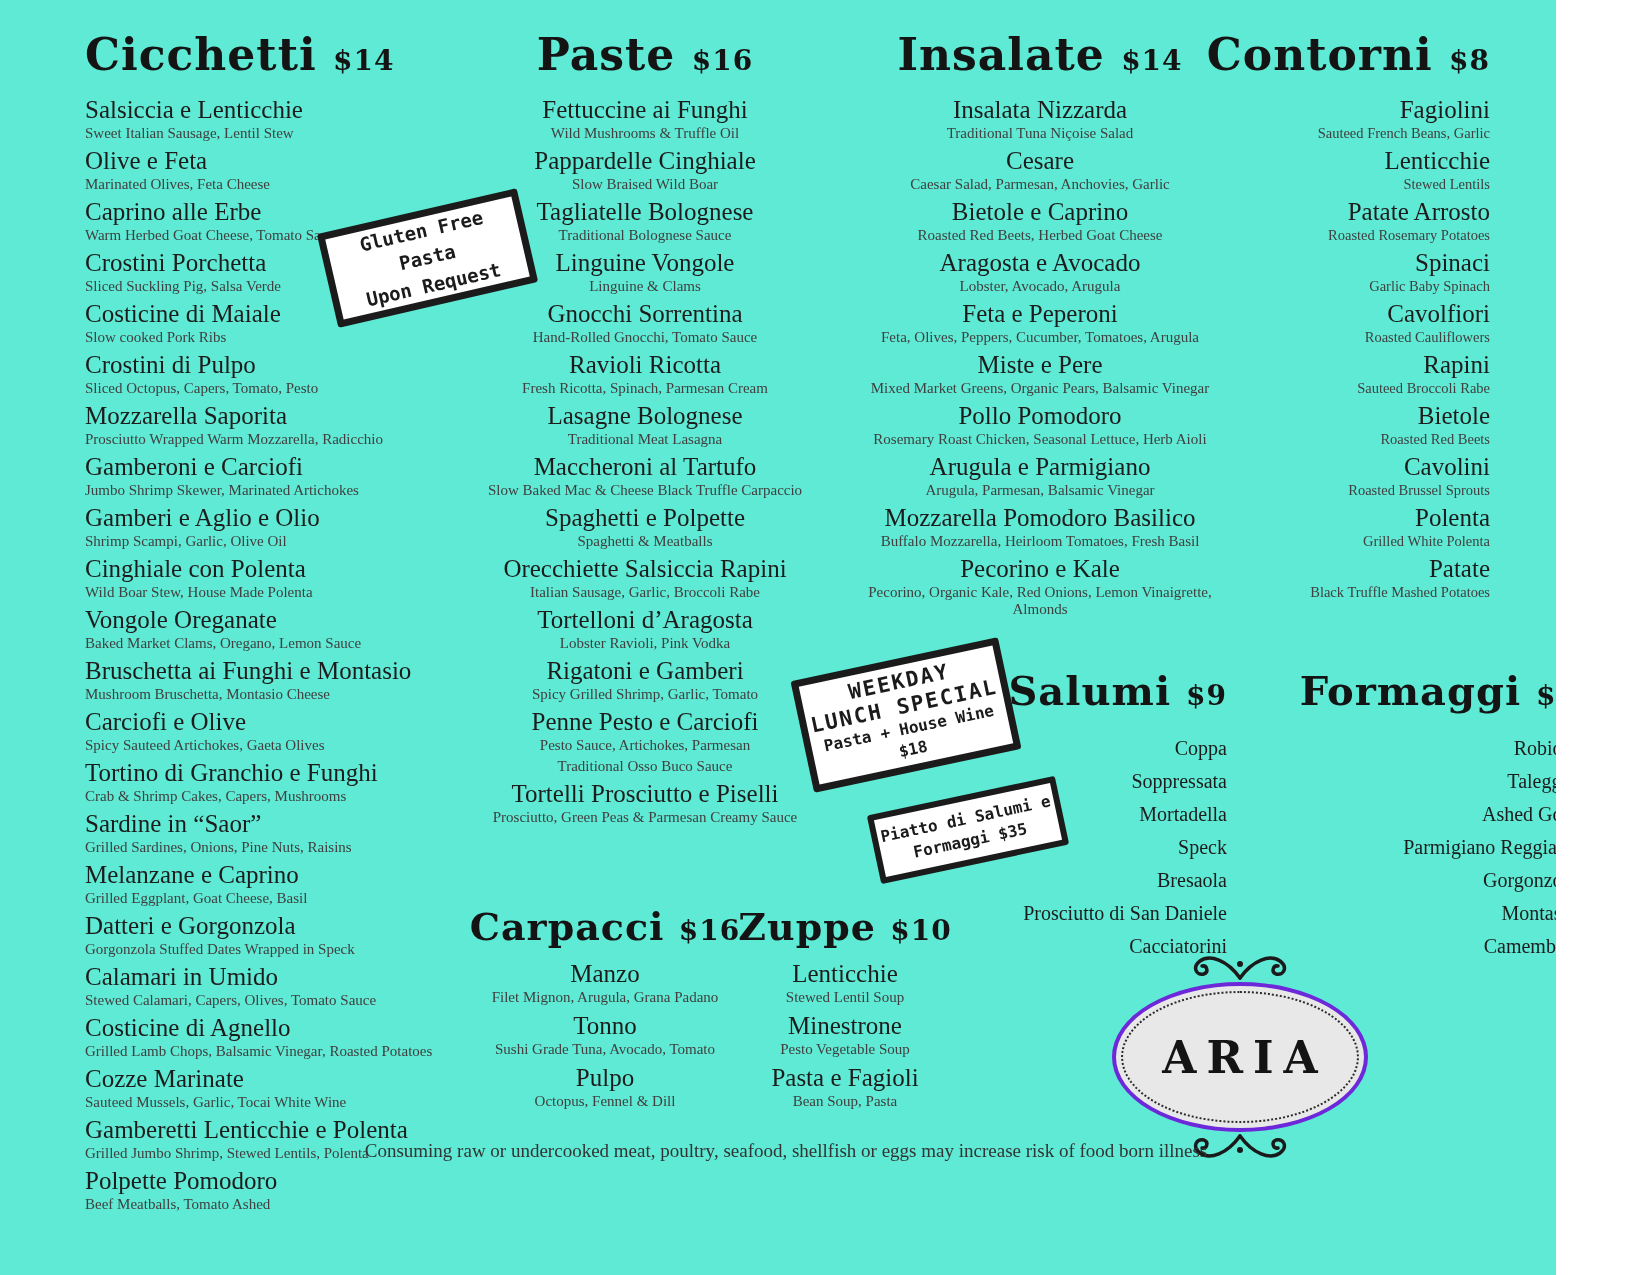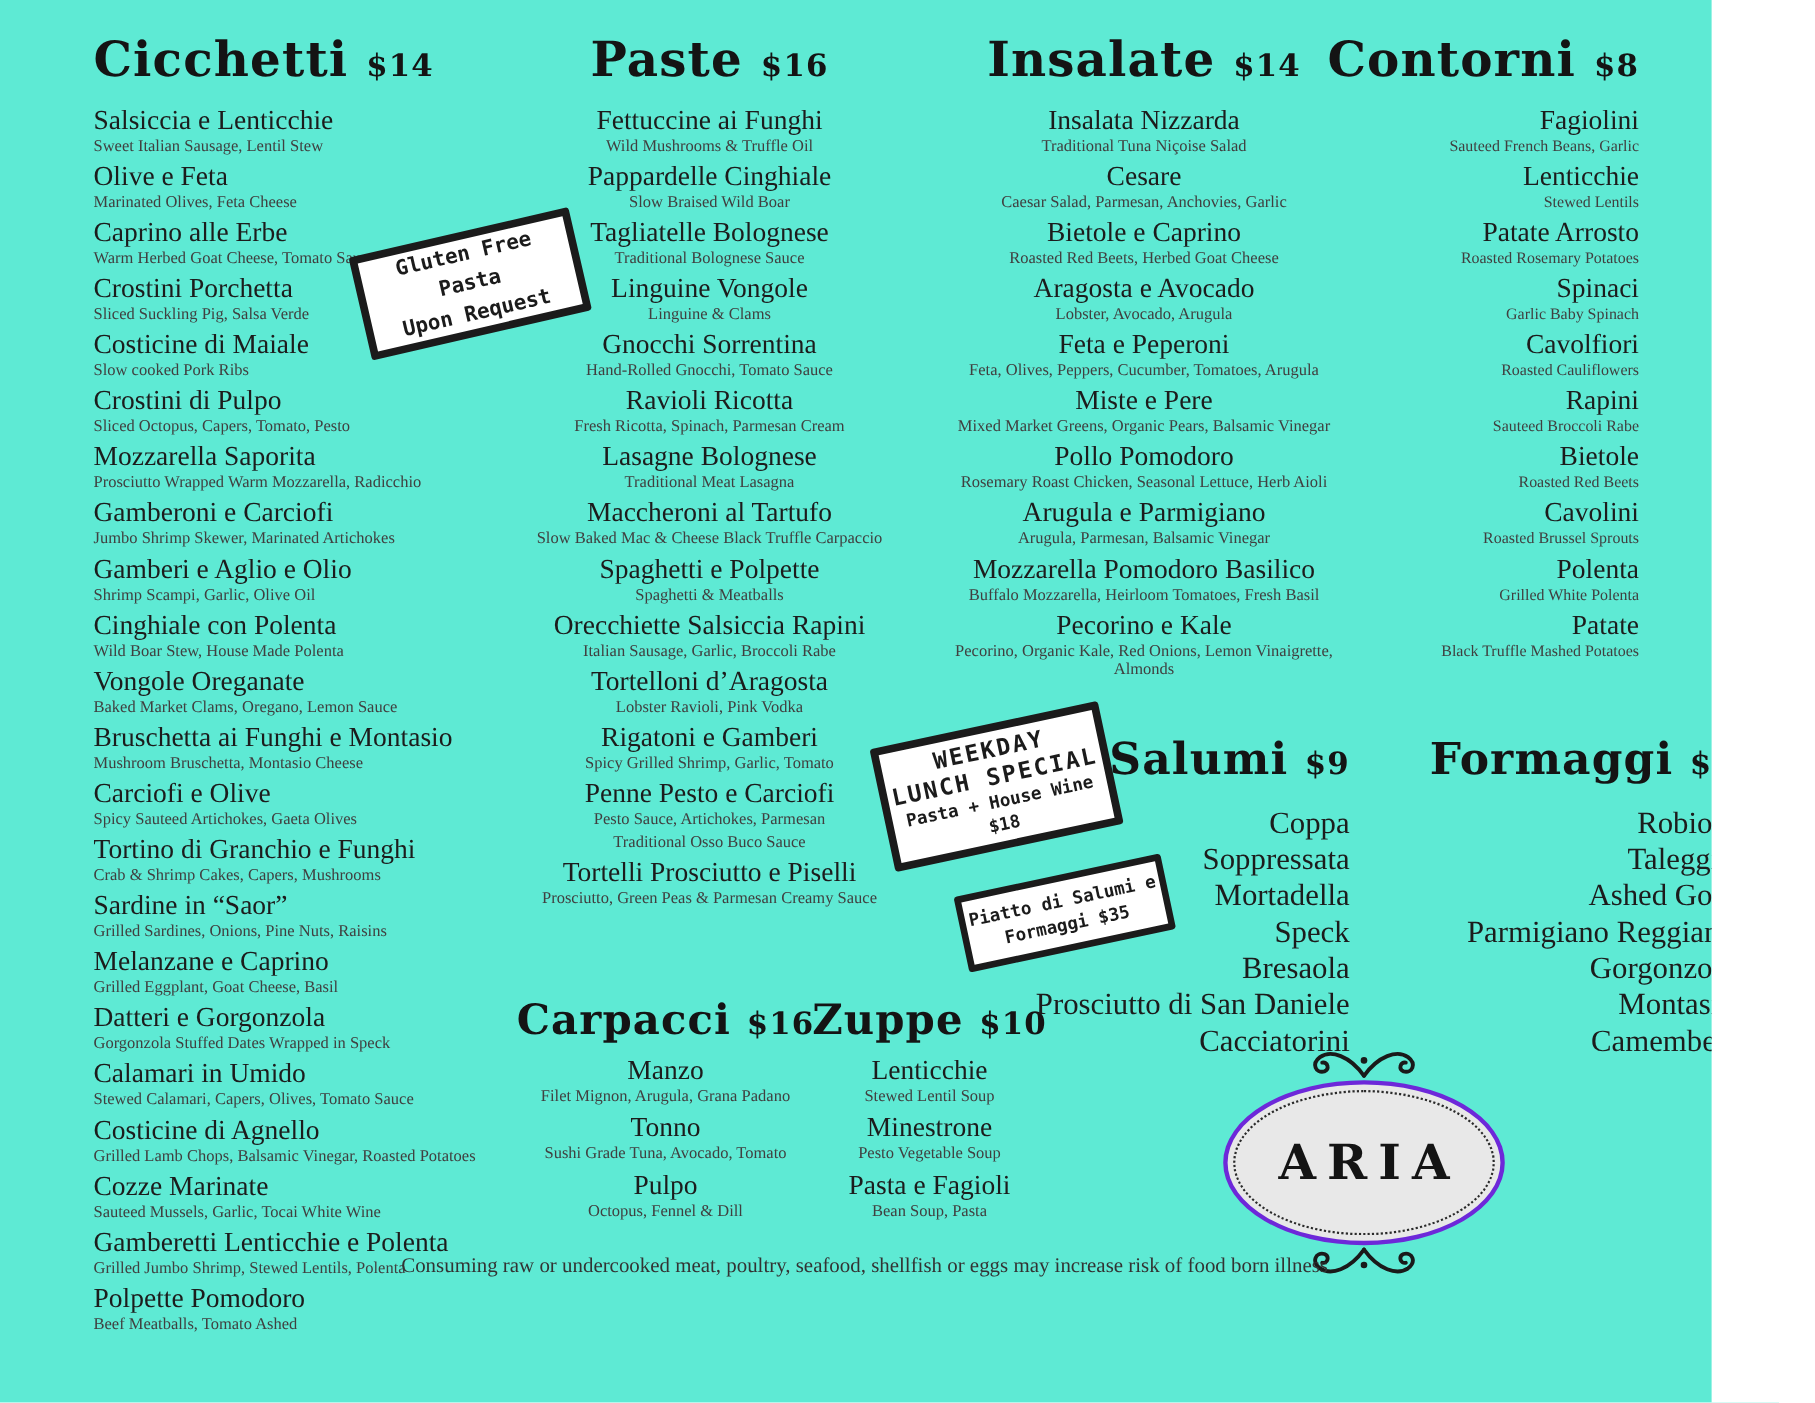--- a/index.html
+++ b/index.html
@@ -34,21 +34,21 @@
   
   .sub { position:absolute; }
   #sec-carpacci { left:460px; top:905px; width:290px; text-align:center; }
   #sec-zuppe    { left:700px; top:905px; width:290px; text-align:center; }
   #sec-carpacci .sec-header, #sec-zuppe .sec-header { font-size:38px; margin-bottom:10px; }
   #sec-carpacci .menu-item, #sec-zuppe .menu-item { margin-bottom:5px; }
   #sec-salumi   { left:900px; top:668px; width:327px; text-align:right; }
   #sec-formaggi { left:1247px; top:668px; width:330px; text-align:right; }
   #sec-salumi .sec-header, #sec-formaggi .sec-header { font-size:40px; margin-bottom:18px; }
   .simple-item {
-    font-family:"Liberation Serif", serif; font-size:28px;
+    font-family:"Liberation Serif", serif; font-size:20px;
     line-height:33px; color:#1c1c1c;
   }
   
   .stamp {
     position:absolute; border:7px solid #1b1b1b; border-radius:3px;
     background:#fff; display:flex; flex-direction:column;
     align-items:center; justify-content:center;
     font-family:"DejaVu Sans Mono", monospace; color:#1b1b1b;
     text-align:center;
   }

